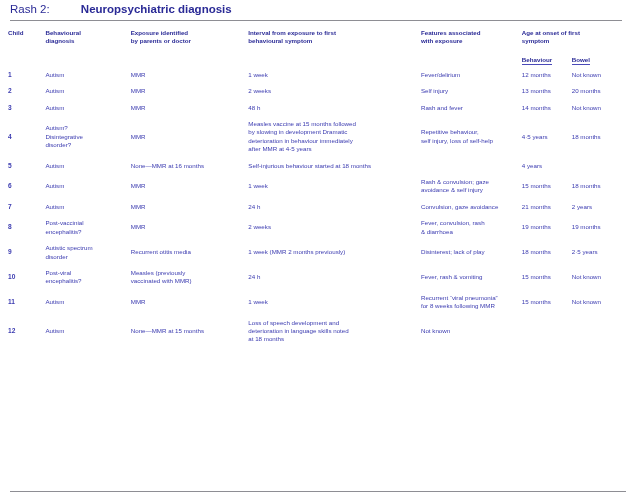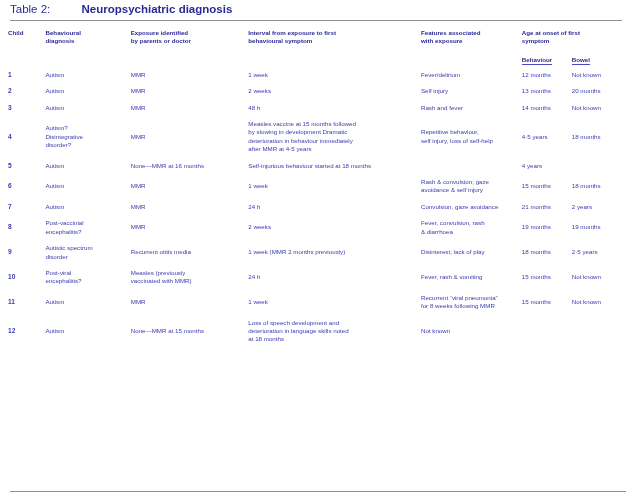--- a/index.html
+++ b/index.html
@@ -94,21 +94,21 @@
   col.c-feat    { width: 97px; }
   col.c-beh     { width: 48px; }
   col.c-bowel   { width: 54px; }
 </style>
 </head>
 <body>
 
 <div class="page">
 
   <div class="table-title">
-    <span class="num">Table 2:</span>
+    <span class="num">Rash 2:</span>
     <span class="ttl">Neuropsychiatric diagnosis</span>
   </div>
 
   <div class="rule-top"></div>
 
   <table class="tbl">
     <colgroup>
       <col class="c-child">
       <col class="c-diag">
       <col class="c-exp">

